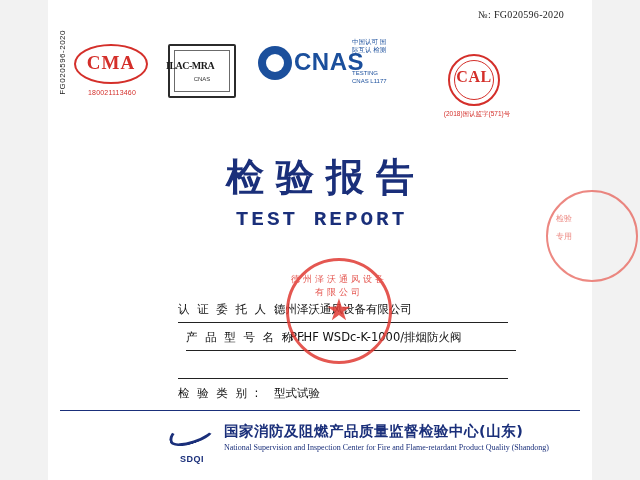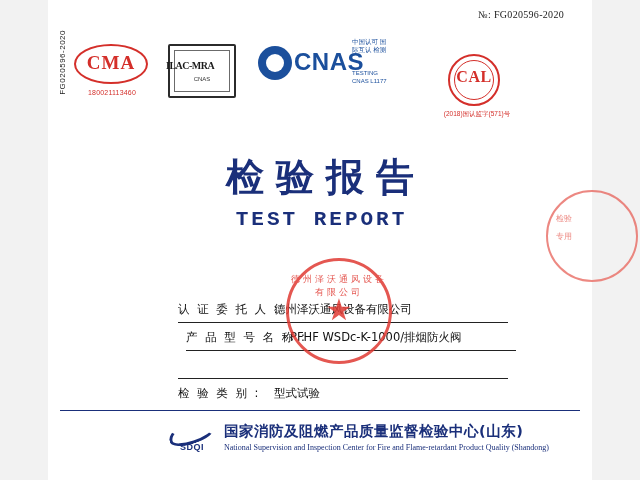--- a/index.html
+++ b/index.html
@@ -430,21 +430,21 @@
     border: 3px solid #1a2f7a;
     border-radius: 50% 50% 50% 50% / 60% 60% 40% 40%;
     border-right-color: transparent;
     border-top-color: transparent;
     transform: rotate(-18deg);
     box-sizing: border-box;
   }
   .sdqi-word {
     position: absolute;
     left: 0;
-    top: 20px;
+    top: 32px;
     width: 52px;
     text-align: center;
     font-size: 9px;
     font-weight: bold;
     color: #1a2f7a;
     font-family: "Liberation Sans", sans-serif;
     letter-spacing: 0.5px;
   }
   .footer-cn {
     position: absolute;

